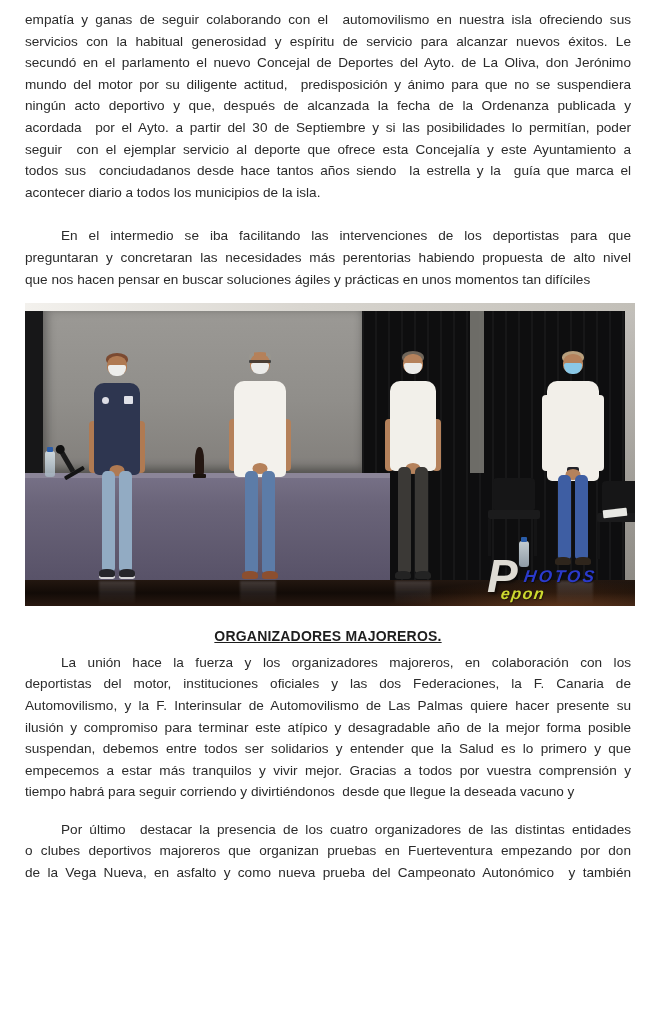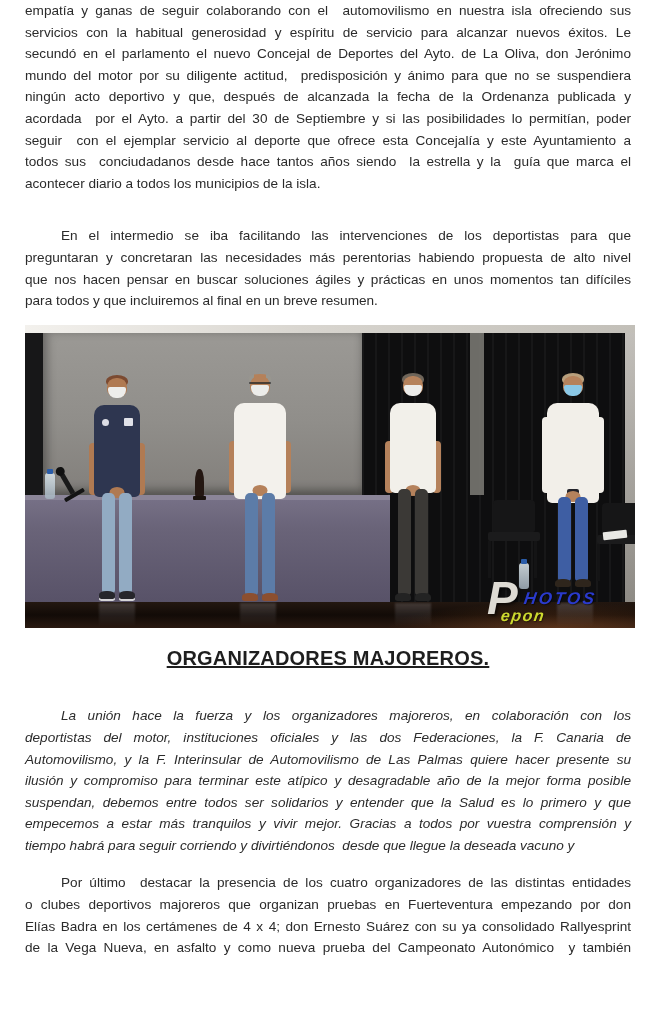--- a/index.html
+++ b/index.html
@@ -1,30 +1,30 @@
 <!DOCTYPE html>
 <html><head>
 <meta charset="utf-8">
 <style>
   html,body{margin:0;padding:0;background:#ffffff;}
   body{width:655px;height:1024px;position:relative;overflow:hidden;
        font-family:"Liberation Sans",sans-serif;color:#2b2b2b;}
-  .content{position:absolute;left:25px;top:0;width:606px;}
+  .content{position:absolute;left:25px;top:0;width:606px;padding-top:9px;}
 
   
   .para{font-size:13.6px;line-height:21.6px;}
   .para .line{text-align:justify;text-align-last:justify;white-space:pre-wrap;min-height:21.6px;}
   .para .line:last-child{text-align-last:left;}
   .para.cont .line:last-child{text-align-last:justify;}
   .para.indent .line:first-child{text-indent:36px;}
-  .p2{margin-top:31px;}
-  .p3{margin-top:36px;font-style:italic;}
+  .p2{margin-top:22px;}
+  .p3{margin-top:4px;}
   .p4{margin-top:16px;}
 
-  .heading{margin:20px 0 0 0;font-size:20px;line-height:21.6px;font-weight:700;
+  .heading{margin:20px 0 0 0;font-size:14px;line-height:21.6px;font-weight:700;
            text-align:center;text-decoration:underline;color:#1e1e1e;letter-spacing:.2px;}
 
   
   .photo{position:relative;margin-top:13px;width:610px;height:303px;background:#101011;overflow:hidden;}
   .photo *{position:absolute;}
   .ph-topband{left:0;top:0;width:610px;height:8px;background:linear-gradient(90deg,#f3f1ed,#d9d6d0 45%,#c2bfb8);}
   .ph-leftstrip{left:0;top:8;width:18px;height:162px;background:#171718;top:8px;}
   .ph-wall{left:18px;top:8px;width:319px;height:162px;
            background:linear-gradient(180deg,#9b9995 0%,#908e8a 55%,#827f7b 100%);
            box-shadow:inset 0 -6px 8px rgba(0,0,0,.28), inset 6px 0 8px rgba(0,0,0,.18);}
@@ -124,21 +124,20 @@
       <div class="line">acordada  por el Ayto. a partir del 30 de Septiembre y si las posibilidades lo permitían, poder</div>
       <div class="line">seguir  con el ejemplar servicio al deporte que ofrece esta Concejalía y este Ayuntamiento a</div>
       <div class="line">todos sus  conciudadanos desde hace tantos años siendo  la estrella y la  guía que marca el</div>
       <div class="line">acontecer diario a todos los municipios de la isla.</div>
     </div>
 
   <div class="para indent p2">
       <div class="line">En el intermedio se iba facilitando las intervenciones de los deportistas para que</div>
       <div class="line">preguntaran y concretaran las necesidades más perentorias habiendo propuesta de alto nivel</div>
       <div class="line">que nos hacen pensar en buscar soluciones ágiles y prácticas en unos momentos tan difíciles</div>
-      <div class="line">para todos y que incluiremos al final en un breve resumen.</div>
     </div>
 
   <figure class="photo" style="margin:13px 0 0 0;">
     <div class="ph-topband"></div>
     <div class="ph-wall"></div>
     <div class="ph-leftstrip"></div>
     <div class="ph-curtain"></div>
     <div class="ph-curtain-gap"></div>
     <div class="ph-edge"></div>
     <div class="ph-table"></div>
@@ -239,17 +238,16 @@
       <div class="line">Automovilismo, y la F. Interinsular de Automovilismo de Las Palmas quiere hacer presente su</div>
       <div class="line">ilusión y compromiso para terminar este atípico y desagradable año de la mejor forma posible</div>
       <div class="line">suspendan, debemos entre todos ser solidarios y entender que la Salud es lo primero y que</div>
       <div class="line">empecemos a estar más tranquilos y vivir mejor. Gracias a todos por vuestra comprensión y</div>
       <div class="line">tiempo habrá para seguir corriendo y divirtiéndonos  desde que llegue la deseada vacuno y</div>
     </div>
 
   <div class="para indent cont p4">
       <div class="line">Por último  destacar la presencia de los cuatro organizadores de las distintas entidades</div>
       <div class="line">o clubes deportivos majoreros que organizan pruebas en Fuerteventura empezando por don</div>
-      <div class="line">Elías Badra en los certámenes de 4 x 4; don Ernesto Suárez con su ya consolidado Rallyesprint</div>
       <div class="line">de la Vega Nueva, en asfalto y como nueva prueba del Campeonato Autonómico  y también</div>
     </div>
 
 </div>
 
 </body></html>

